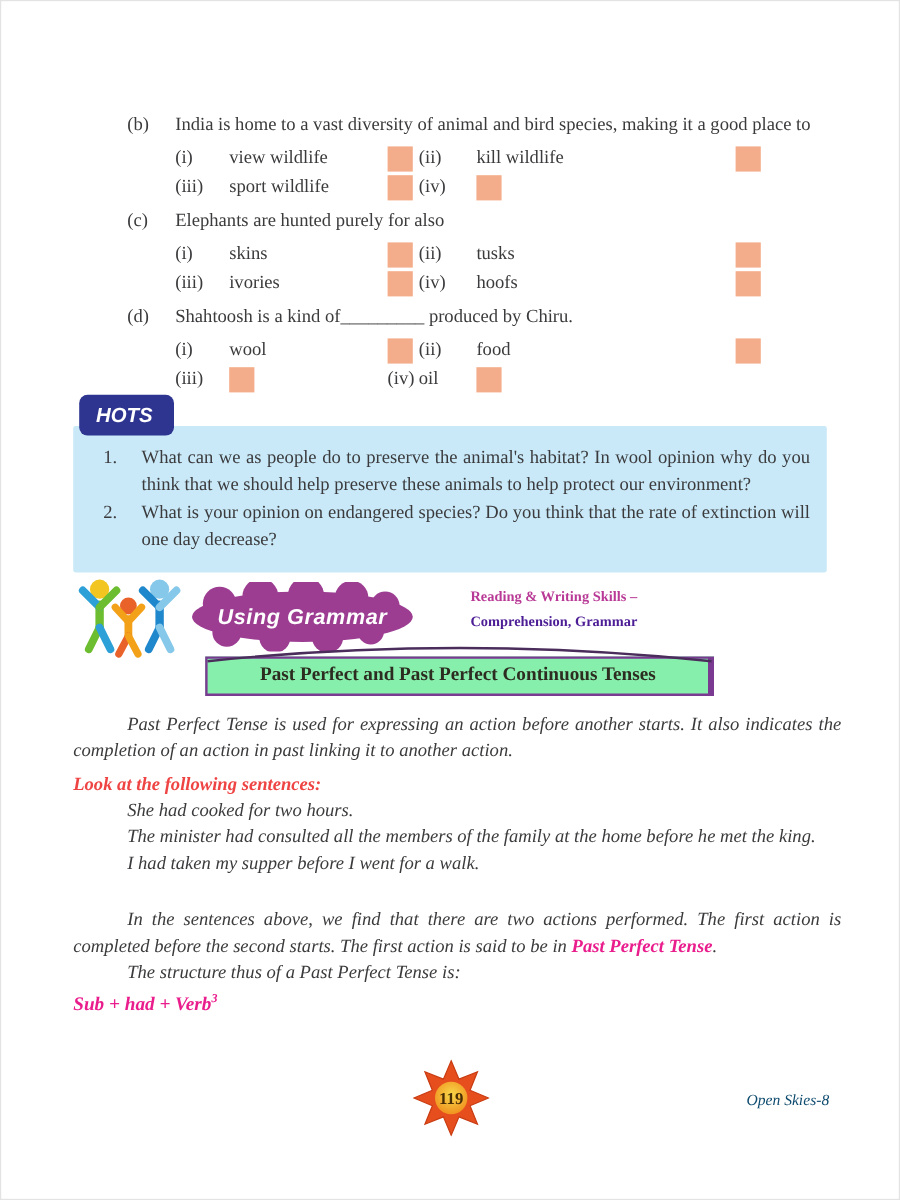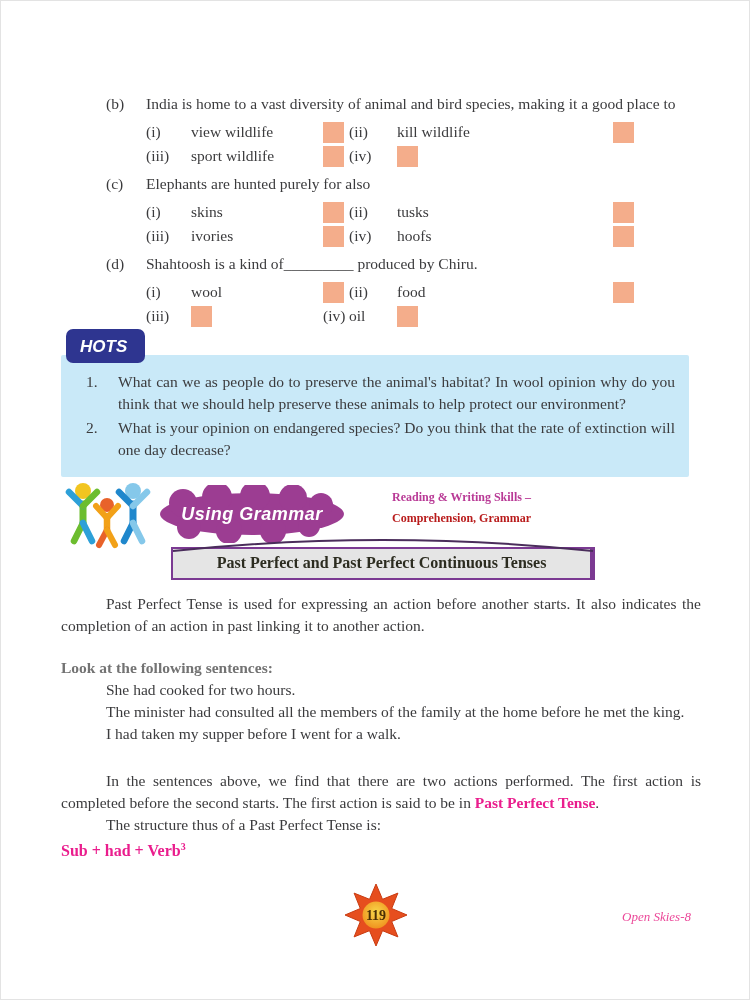--- a/index.html
+++ b/index.html
@@ -46,46 +46,46 @@
   .people-icon { flex:0 0 92px; }
   .cloud { position:relative; width:190px; height:58px; margin-left:4px; margin-top:6px; }
   .cloud svg { position:absolute; inset:0; }
   .cloud-label {
     position:absolute; inset:0; display:flex; align-items:center; justify-content:center;
     color:#fff; font-family:"Liberation Sans", sans-serif; font-weight:bold; font-style:italic;
     font-size:18px; letter-spacing:.5px;
   }
   .skills { margin-left:45px; margin-top:8px; font-weight:bold; font-size:12px; line-height:21px; }
   .skills-l1 { color:#b93a96; }
-  .skills-l2 { color:#b91c1c; }
+  .skills-l2 { color:#4c1d95; }
 
   
   .tenses-wrap { position:absolute; top:536px; left:170px; width:424px; }
   .arc { display:block; margin:0 auto -6px auto; }
   .tenses-box {
-    background:#e5e5e5; border:2px solid #7b3a92; border-right-width:5px;
+    background:#86efac; border:2px solid #7b3a92; border-right-width:5px;
     text-align:center; padding:5px 6px 6px 6px;
     font-weight:bold; font-size:16px; color:#2c2c20;
   }
 
   
-  .main-text { position:absolute; top:592px; left:60px; right:48px; font-size:15.5px; line-height:22px; }
+  .main-text { position:absolute; top:592px; left:60px; right:48px; font-size:15.5px; line-height:22px;font-style:italic; }
   .para { text-align:justify; text-indent:45px; }
-  .look-heading { margin-top:20px; font-weight:bold; color:#737373; }
+  .look-heading { margin-top:6px; font-weight:bold; color:#ef4444; }
   .sentence { text-indent:45px; }
   .para2 { margin-top:25px; }
   .hl { color:#ea1d8d; font-weight:bold; }
   .formula { margin-top:0; color:#ea1d8d; font-weight:bold; font-size:16px; }
   .formula sup { font-size:10px; }
 
   
   .star { position:absolute; top:882px; left:343px; }
   .footer-right {
     position:absolute; top:908px; right:58px;
-    font-style:italic; font-size:13px; color:#ec4899;
+    font-style:italic; font-size:13px; color:#0c4a6e;
   }
 </style>
 </head>
 <body>
 
 <div class="page">
 
   <section class="mcq">
 
     <div>

